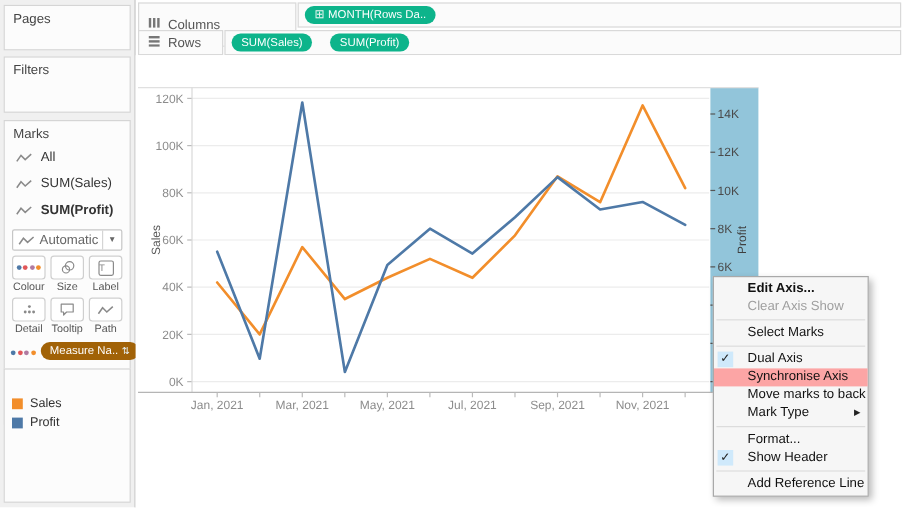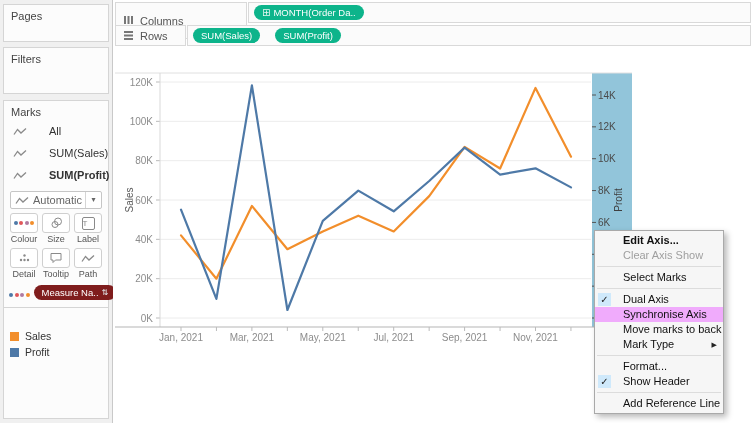--- a/index.html
+++ b/index.html
@@ -6,21 +6,21 @@
     font-family:"Liberation Sans","DejaVu Sans",sans-serif;font-size:11px;color:#333;background:#fff;position:relative;}
   
   .sidebar{position:absolute;left:0;top:0;width:113px;height:423px;background:#f0f0f0;
     border-right:1px solid #c9c9c9;box-sizing:border-box;}
   .panel{position:absolute;left:3px;right:3px;background:#fcfcfc;border:1px solid #d5d5d5;box-sizing:border-box;}
   .panel-title{padding:5px 7px 2px 7px;color:#444;}
   #pages-panel{top:4px;height:38px;}
   #filters-panel{top:47px;height:47px;}
   #marks-panel{top:100px;height:254px;}
   #legend-panel{top:307px;height:112px;}
-  .mark-row{display:flex;align-items:center;gap:22px;padding:4px 9px;height:14px;}
+  .mark-row{display:flex;align-items:center;gap:7px;padding:4px 9px;height:14px;}
   .mark-row.bold{font-weight:bold;}
   .dropdown{margin:5px 6px 4px 6px;height:16px;border:1px solid #c6c6c6;border-radius:2px;background:#fff;
     display:flex;align-items:center;}
   .dropdown .dd-label{flex:1;color:#666;padding-left:4px;}
   .dropdown .dd-caret{width:15px;text-align:center;border-left:1px solid #d5d5d5;color:#666;font-size:8px;line-height:16px;}
   .dropdown .dd-icon{padding-left:4px;display:flex;align-items:center;}
   .btn-grid{display:grid;grid-template-columns:repeat(3,1fr);gap:4px;margin:3px 6px;}
   .mark-btn{text-align:center;}
   .btn-box{height:18px;border:1px solid #cfcfcf;border-radius:3px;background:#fff;
     display:flex;align-items:center;justify-content:center;}
@@ -45,21 +45,21 @@
   .pill-area{padding-left:5px;gap:15px;}
   
   .canvas{position:absolute;left:113px;top:46px;width:639px;height:377px;background:#fff;}
   #chart-svg{position:absolute;left:0;top:0;pointer-events:none;}
   
   .context-menu{position:absolute;left:594px;top:230px;width:128px;background:#f6f6f6;
     border:1px solid #a9a9a9;box-shadow:3px 3px 6px rgba(0,0,0,.28);padding:2px 0;z-index:20;}
   .menu-item{position:relative;height:15px;line-height:15px;padding-left:28px;color:#111;white-space:nowrap;}
   .menu-item.bold{font-weight:bold;}
   .menu-item.disabled{color:#9f9f9f;}
-  .menu-item.highlighted{background:#f0abfc;}
+  .menu-item.highlighted{background:#fca5a5;}
   .menu-sep{height:1px;background:#dcdcdc;margin:3px 2px;}
   .check{position:absolute;left:3px;top:1px;width:13px;height:13px;background:#cfe9fb;
     font-size:10px;line-height:13px;text-align:center;color:#222;}
   .submenu-arrow{position:absolute;right:6px;top:0;font-size:7px;color:#222;}
 </style>
 </head>
 <body>
 
 <aside class="sidebar">
   <div class="panel" id="filters-panel">
@@ -170,21 +170,21 @@
           <div class="btn-label">Path</div>
         </div>
       </div>
     <div class="measure-row">
       <span><span class="colour-dots" style="display: inline-flex; align-items: center;">
             <span style="background: rgb(78, 121, 167);"></span>
             <span style="background: rgb(225, 87, 89);"></span>
             <span style="background: rgb(176, 122, 161);"></span>
             <span style="background: rgb(242, 142, 43);"></span>
           </span></span>
-      <span class="pill" id="measure-pill" style="background: #7f1d1d;">
+      <span class="pill" id="measure-pill" style="background: #a16207;">
           <span>Measure Na..</span>
           <span style="display: inline-flex; align-items: center; font-size: 8px; color: rgb(232, 244, 248);">⇅</span>
         </span>
     </div>
   </div>
   <div class="panel" id="legend-panel">
     <div class="legend-items" id="legend-items">
         <div class="legend-item">
           <span class="swatch" style="background: rgb(242, 142, 43);"></span>
           <span>Sales</span>
@@ -203,21 +203,21 @@
           <rect x="1" y="1" width="2" height="8" fill="#777"></rect>
           <rect x="4.5" y="1" width="2" height="8" fill="#777"></rect>
           <rect x="8" y="1" width="2" height="8" fill="#777"></rect>
         </svg>
       </span></span>
   <span>Columns</span>
 </div>
 <div class="shelf-box pill-area" id="columns-pill-area">
     <span class="pill" style="background: rgb(13, 180, 139);">
       <span style="display: inline-flex; align-items: center; font-size: 10px; color: rgb(234, 247, 242);">⊞</span>
-      <span>MONTH(Order Da..</span>
+      <span>MONTH(Rows Da..</span>
     </span>
   </div>
 <div class="shelf-box" id="rows-label-box">
   <span><span style="display: inline-flex; align-items: center;">
         <svg width="11" height="10">
           <rect x="1" y="1" width="9" height="2" fill="#777"></rect>
           <rect x="1" y="4.5" width="9" height="2" fill="#777"></rect>
           <rect x="1" y="8" width="9" height="2" fill="#777"></rect>
         </svg>
       </span></span>

